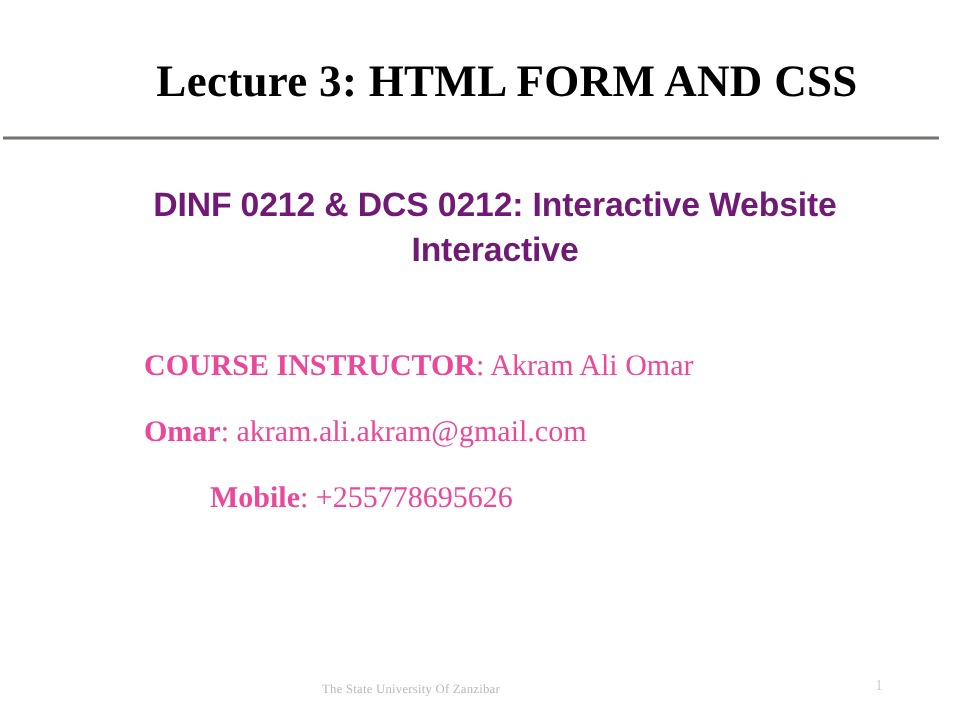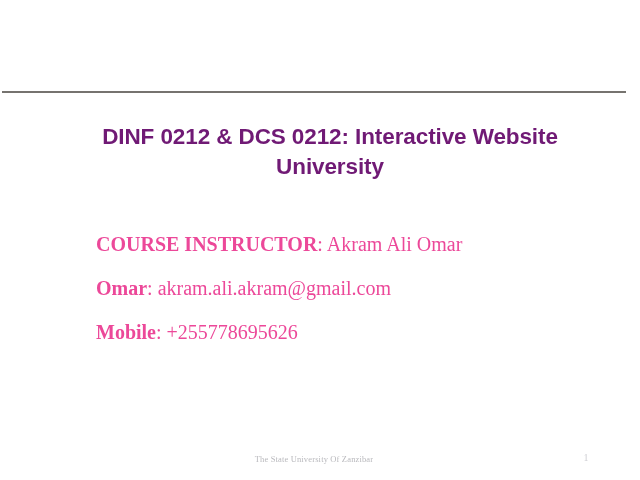--- a/index.html
+++ b/index.html
@@ -70,67 +70,67 @@
   }
 
   .body-line {
     font-family: "Liberation Serif", serif;
     font-size: 20px;
     line-height: 24px;
     color: #ec4899;
     margin-bottom: 20px;
     white-space: nowrap;
   }
-  .body-line:last-child { margin-bottom: 0; }
+  .body-line:last-child { margin-bottom: 0; margin-left: 44px; }
 
   .body-label {
     font-weight: bold;
   }
   .body-value {
     font-weight: normal;
   }
 
   
   .footer-org {
     position: absolute;
     left: 0;
     top: 453px;
     width: 548px;
     text-align: center;
     font-family: "Liberation Serif", serif;
     font-size: 8.5px;
     line-height: 12px;
     color: #b9b9bd;
     letter-spacing: 0.15px;
-    padding-left: 40px;
   }
 
   .footer-page {
     position: absolute;
     left: 560px;
     top: 452px;
     width: 52px;
     text-align: center;
     font-family: "Liberation Serif", serif;
     font-size: 10px;
     line-height: 12px;
     color: #cfcfd4;
   }
 </style>
 </head>
 <body>
 
 <div id="slide">
 
+  <div class="slide-title">Lecture 3: HTML FORM AND CSS</div>
 
   <div class="title-rule"></div>
 
   <div class="subtitle">
     <span class="sub-line">DINF 0212 &amp; DCS 0212: Interactive Website</span>
-    <span class="sub-line">University</span>
+    <span class="sub-line">Interactive</span>
   </div>
 
   <div class="body-block">
 
     <div class="body-line">
       <span class="body-label">COURSE INSTRUCTOR</span><span class="body-value">: Akram Ali Omar</span>
     </div>
 
     <div class="body-line">
       <span class="body-label">Omar</span><span class="body-value">: akram.ali.akram@gmail.com</span>

